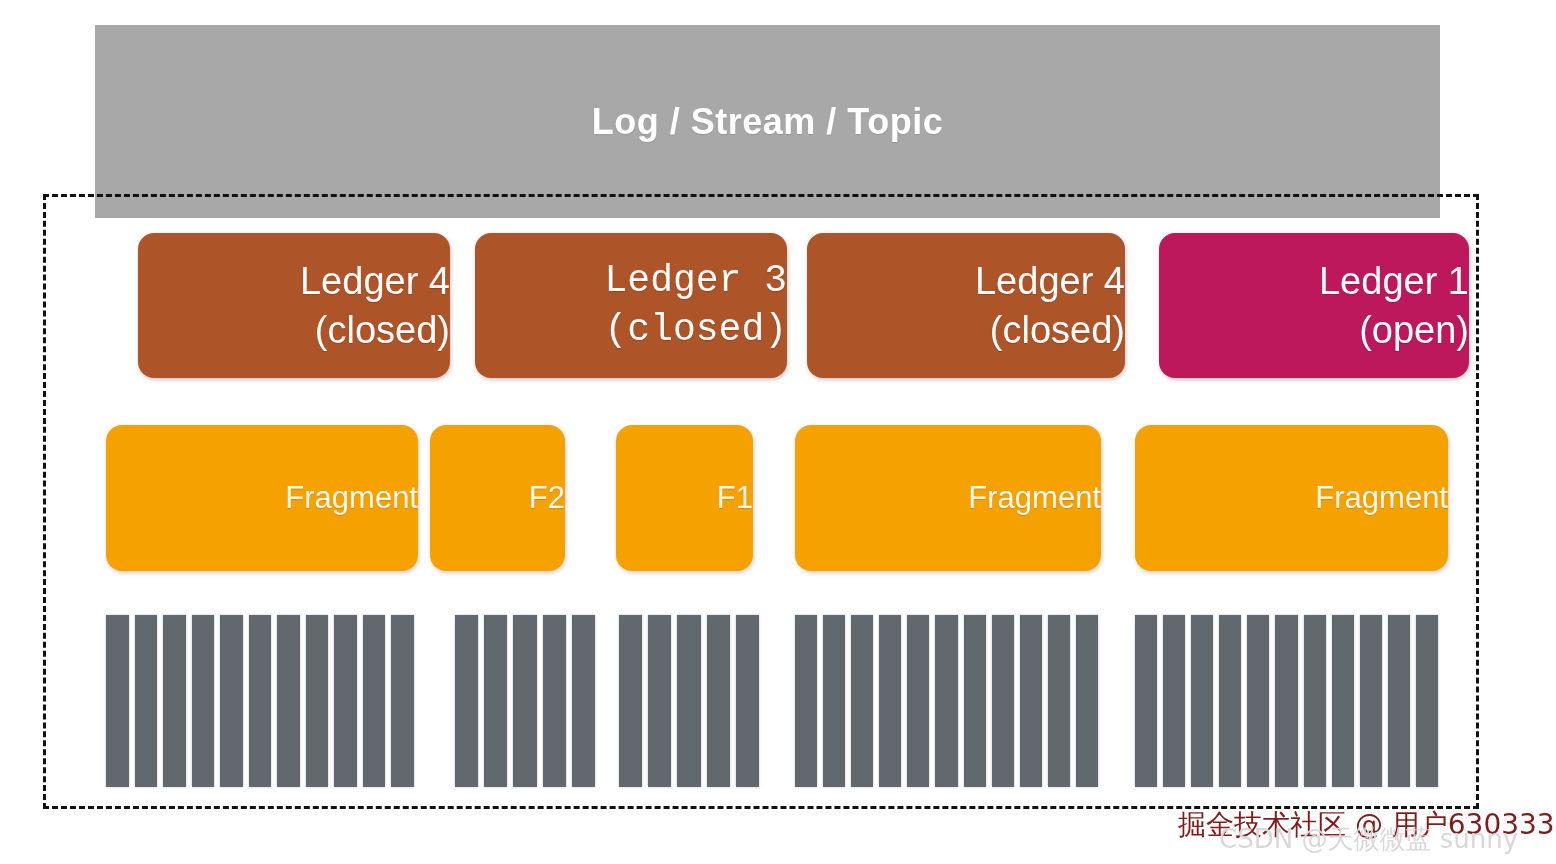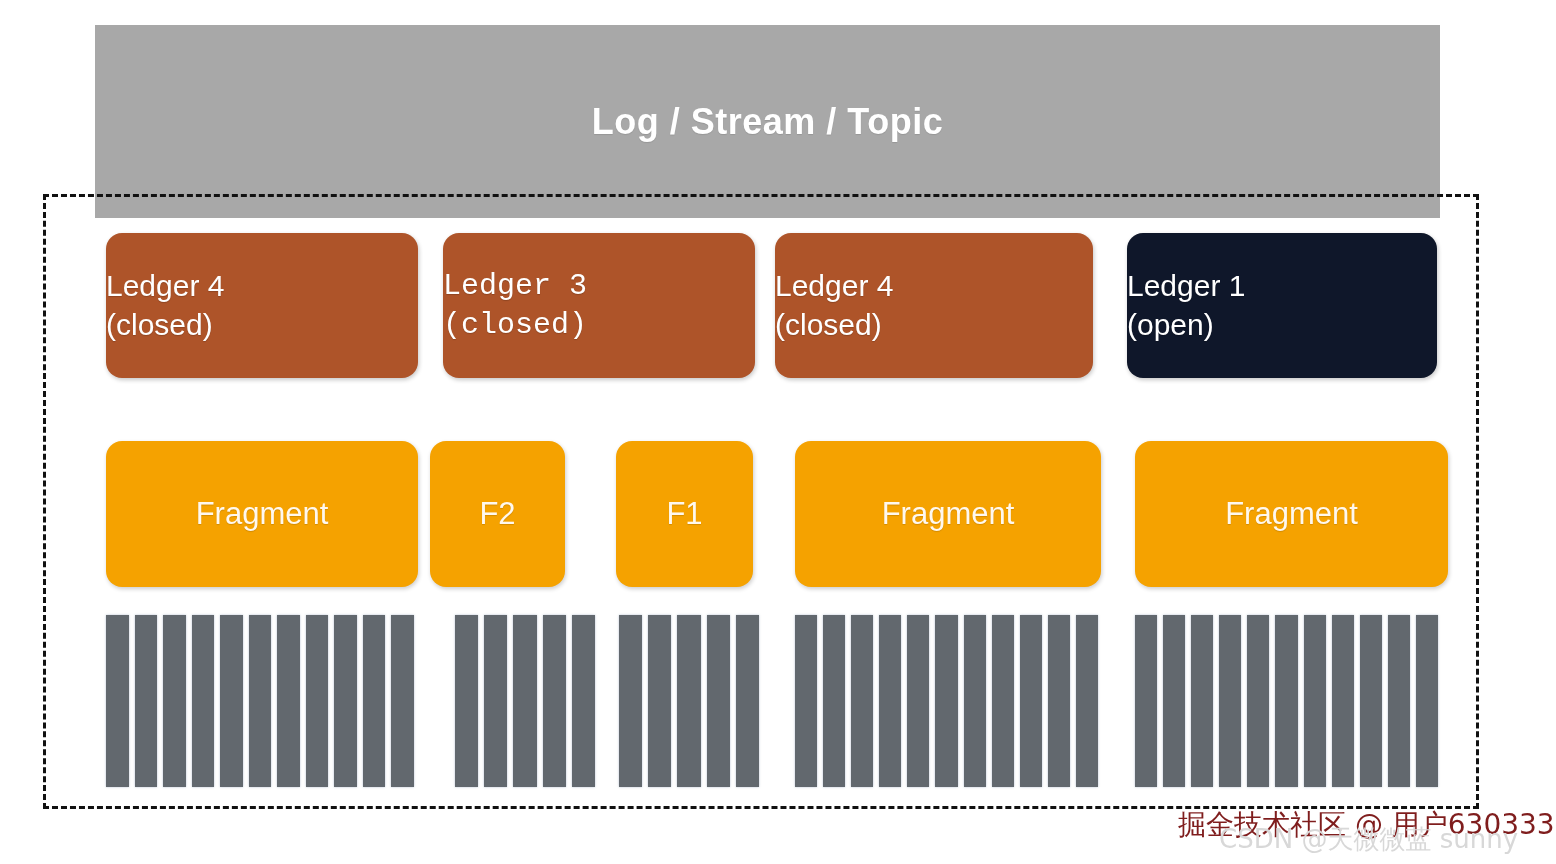--- a/index.html
+++ b/index.html
@@ -56,43 +56,43 @@
   }
 
   
   .ledger-box {
     position: absolute;
     background: #ae5429;
     border-radius: 16px;
     color: #ffffff;
     display: flex;
     flex-direction: column;
-    align-items: flex-start;
+    align-items: flex-end;
     justify-content: center;
     box-shadow: 1px 2px 4px rgba(0,0,0,0.22);
-    font-size: 30px;
+    font-size: 38px;
     line-height: 1.27;
     text-shadow: 0 1px 1px rgba(0,0,0,0.18);
+    margin-left: 32px;
   }
   .ledger-name { display: block; }
   .ledger-state { display: block; }
 
   
   .fragment-box {
     position: absolute;
     background: #f5a200;
     border-radius: 16px;
     color: #fff8ee;
     display: flex;
     align-items: center;
-    justify-content: center;
+    justify-content: flex-end;
     box-shadow: 1px 2px 4px rgba(0,0,0,0.20);
     font-size: 31px;
     text-shadow: 0 1px 1px rgba(0,0,0,0.14);
-    margin-top: 16px;
   }
 
   
   .bar-group {
     position: absolute;
     display: flex;
     align-items: stretch;
   }
   .entry-bar {
     background: #62686e;
@@ -139,21 +139,21 @@
         <span class="ledger-state">(closed)</span>
       </div>
       <div class="ledger-box" style="left: 397px; top: 36px; width: 312px; height: 145px; background: rgb(174, 84, 41); font-family: Liberation Mono, monospace;">
         <span class="ledger-name">Ledger 3</span>
         <span class="ledger-state">(closed)</span>
       </div>
       <div class="ledger-box" style="left: 729px; top: 36px; width: 318px; height: 145px; background: rgb(174, 84, 41);">
         <span class="ledger-name">Ledger 4</span>
         <span class="ledger-state">(closed)</span>
       </div>
-      <div class="ledger-box" style="left: 1081px; top: 36px; width: 310px; height: 145px; background: #0f172a;">
+      <div class="ledger-box" style="left: 1081px; top: 36px; width: 310px; height: 145px; background: #be185d;">
         <span class="ledger-name">Ledger 1</span>
         <span class="ledger-state">(open)</span>
       </div>
     </div>
   <div class="row" id="fragment-row">
       <div class="fragment-box" style="left: 60px; top: 228px; width: 312px; height: 146px; background: rgb(245, 162, 0);">
         <span>Fragment</span>
       </div>
       <div class="fragment-box" style="left: 384px; top: 228px; width: 135px; height: 146px; background: rgb(245, 162, 0);">
         <span>F2</span>

